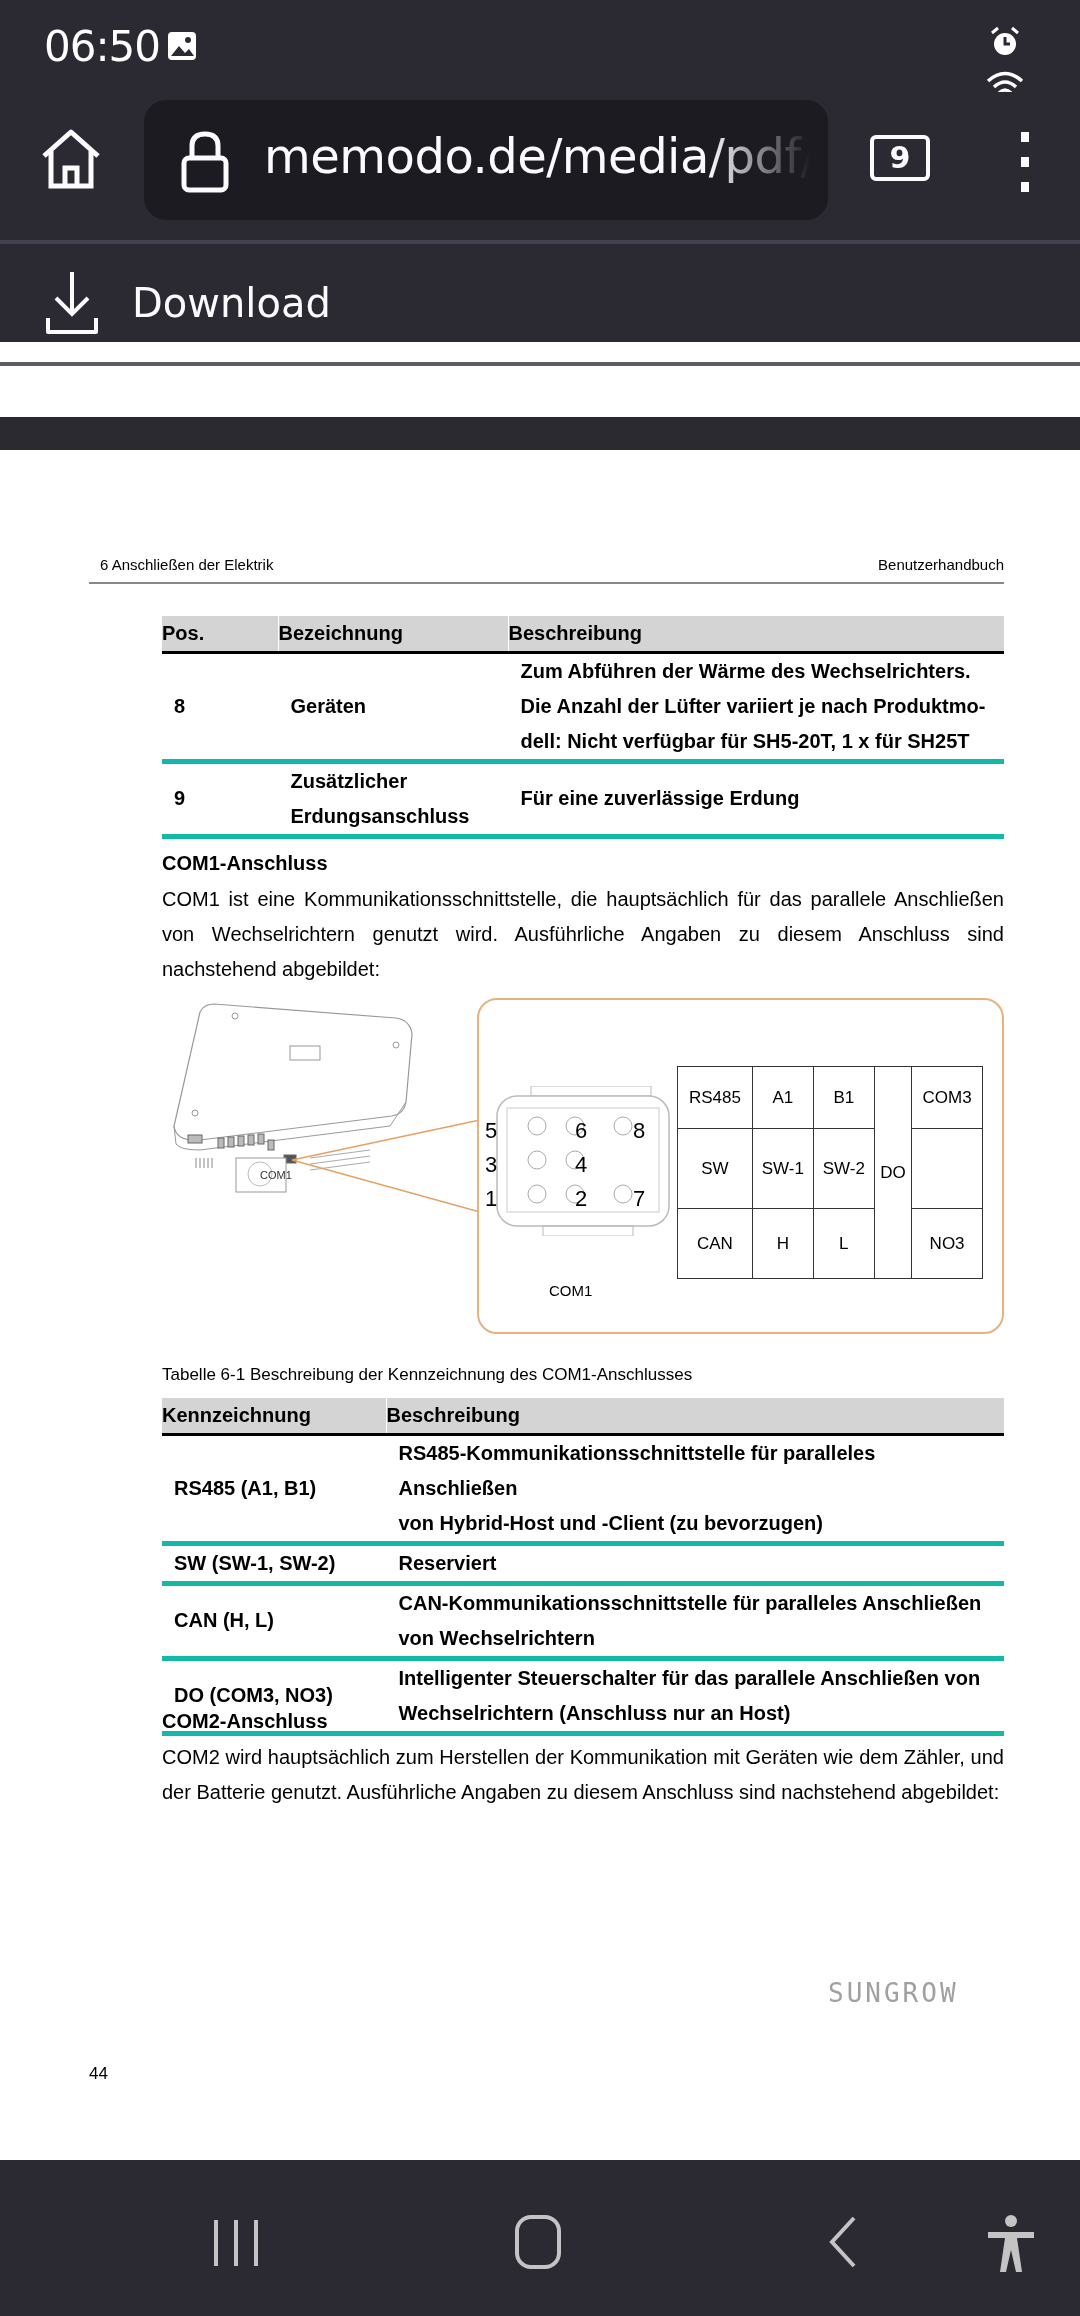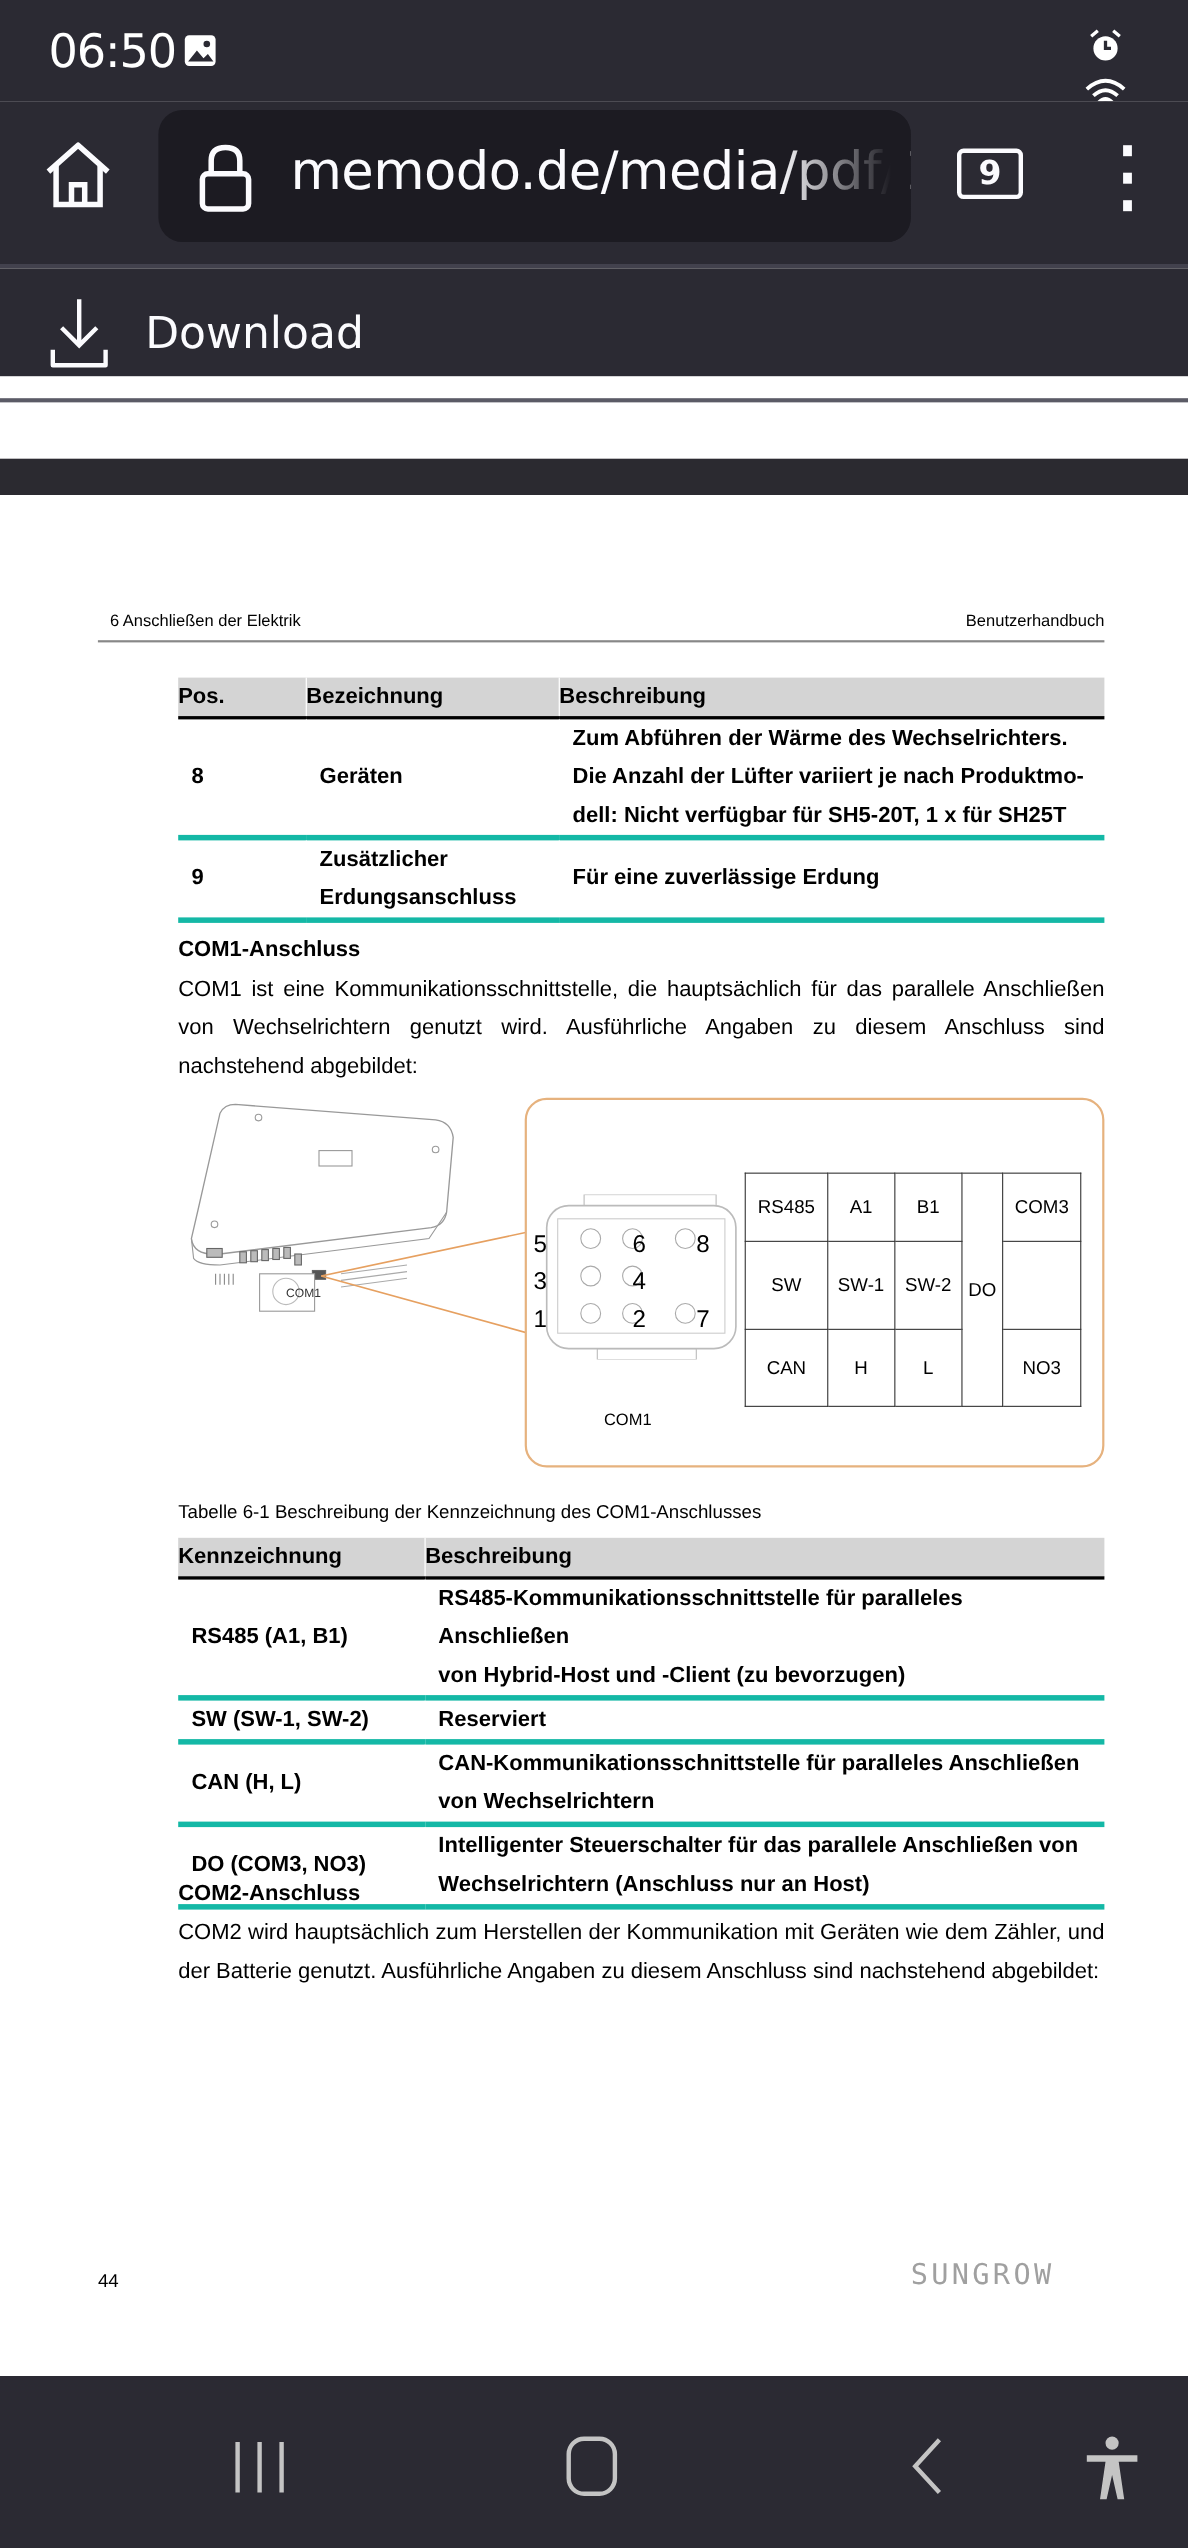--- a/index.html
+++ b/index.html
@@ -67,21 +67,21 @@
   .table-caption { position: absolute; left: 162px; top: 915px; font-size: 17px; }
   .t2 { left: 162px; top: 948px; width: 842px; }
   .t2 th { height: 36px; }
   .t2 .r1 td { height: 70px; }
   .t2 .r2 td { height: 38px; }
   .t2 .r3 td { height: 68px; }
   .t2 .r4 td { height: 70px; }
   .t2 td:first-child, .t2 th:first-child { width: 224px; }
 
   .page-number { position: absolute; left: 89px; top: 1614px; font-size: 17px; }
-  .brand-logo { position: absolute; left: 828px; top: 1603px; font-size: 26px; color: #a0a0a0; letter-spacing: 3px; font-family: "DejaVu Sans Mono", monospace; }
+  .brand-logo { position: absolute; left: 828px; top: 1528px; font-size: 26px; color: #a0a0a0; letter-spacing: 3px; font-family: "DejaVu Sans Mono", monospace; }
 
   
   .navbar { position: absolute; left: 0; top: 2160px; width: 1080px; height: 156px; background: #2b2a33; }
   .nav-btn { position: absolute; top: 55px; }
 </style>
 </head>
 <body>
 
 <div class="statusbar">
   <span class="sb-time">06:50</span>

